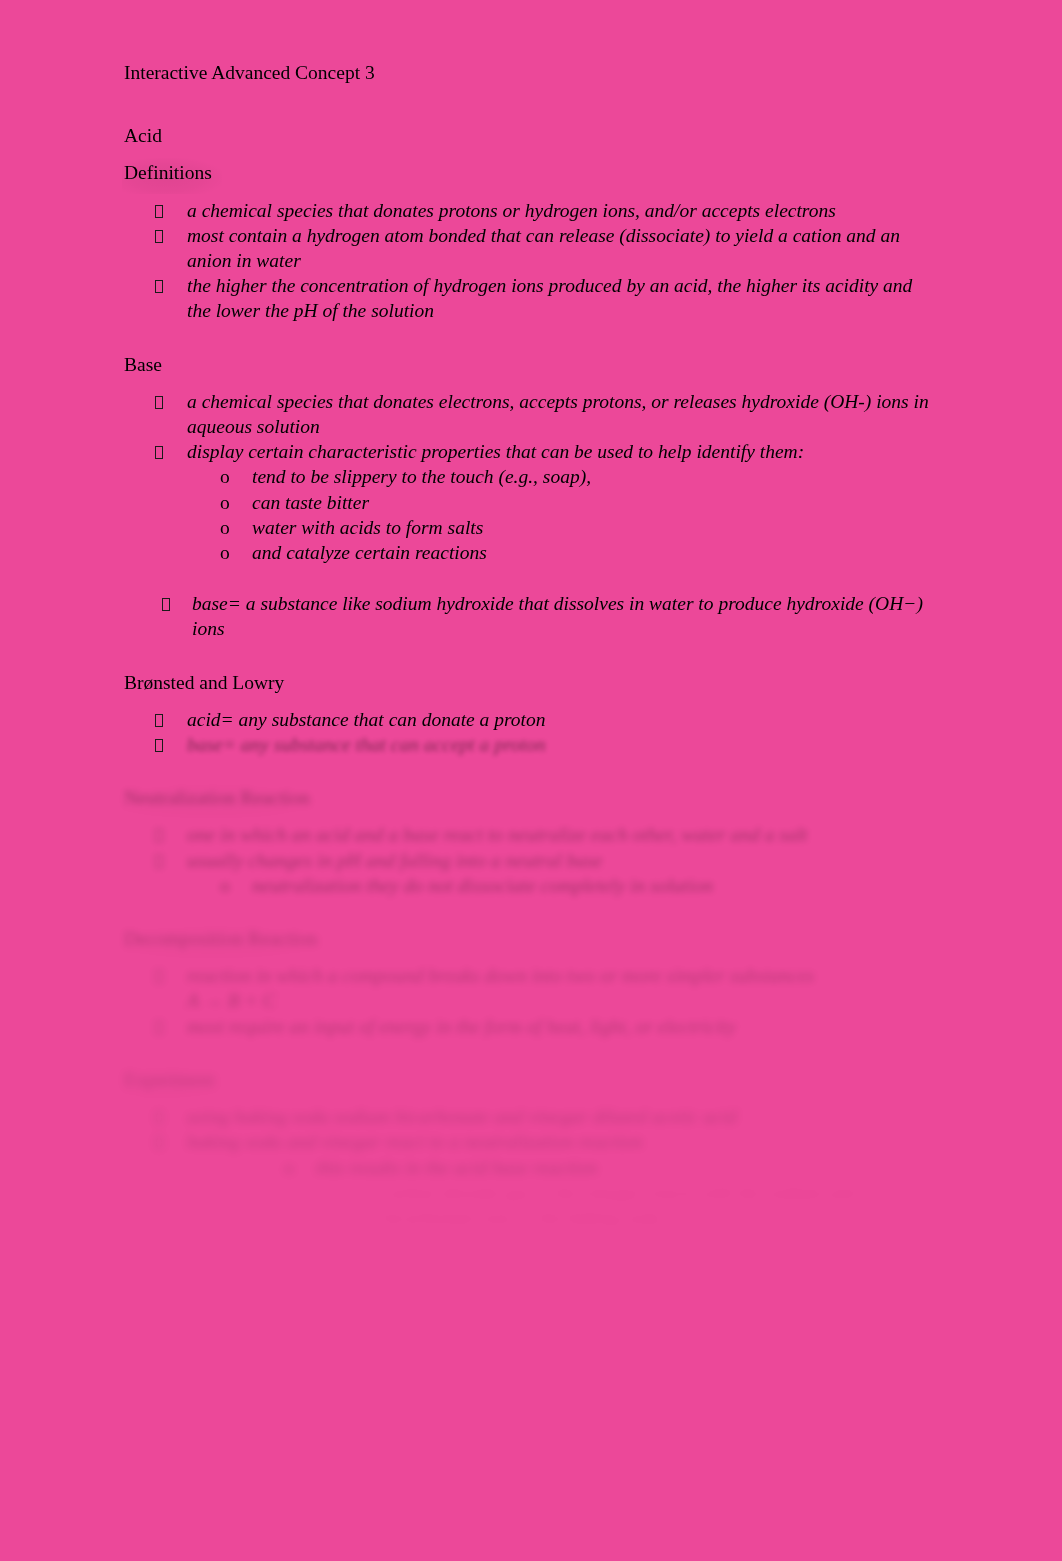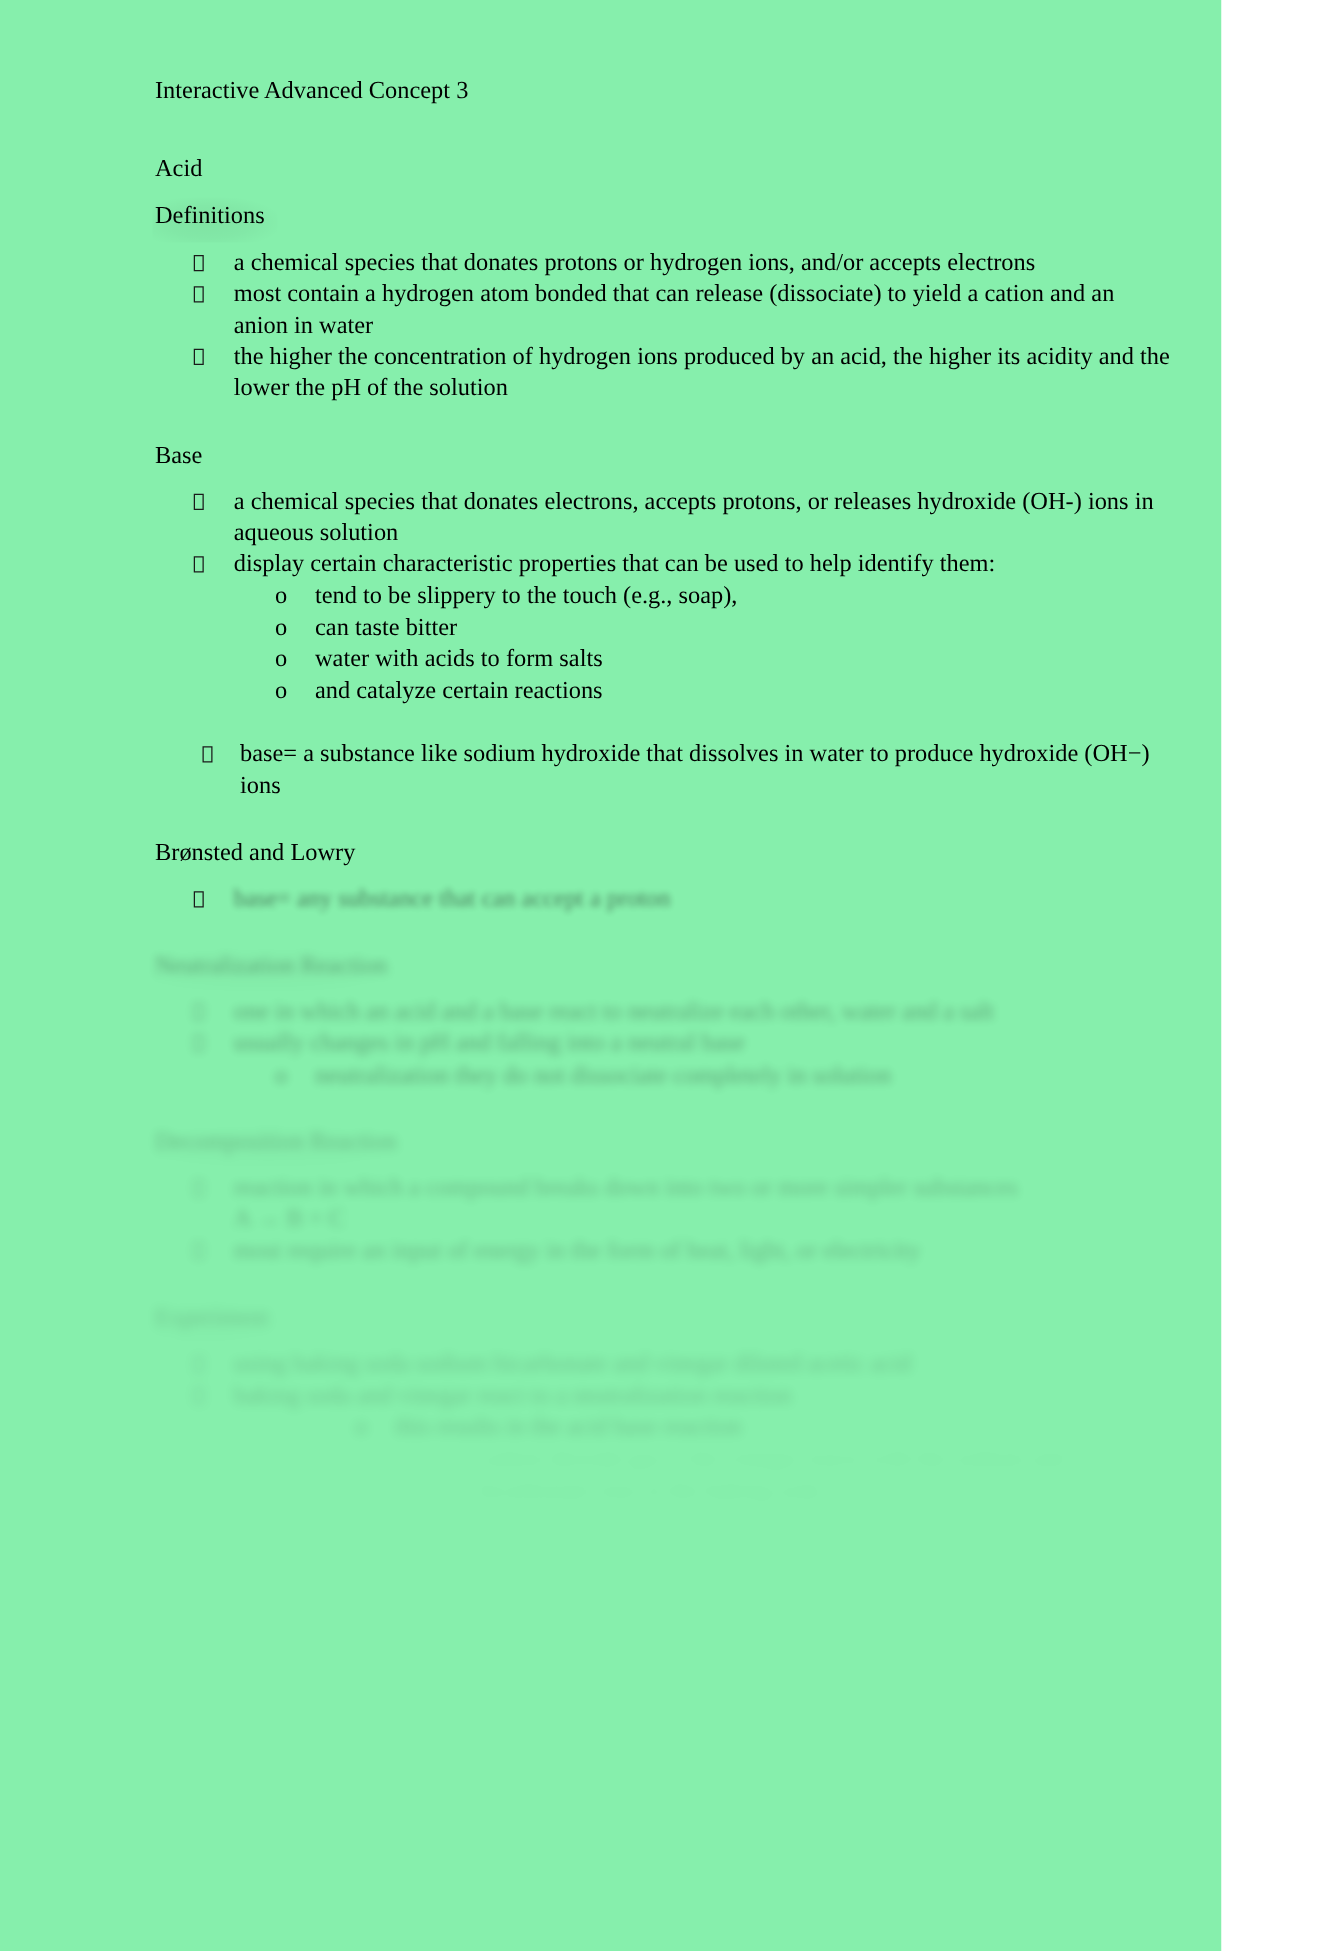--- a/index.html
+++ b/index.html
@@ -13,23 +13,23 @@
     height: 1561px;
     position: relative;
     font-family: "Liberation Serif", "DejaVu Serif", serif;
     color: #000000;
     overflow: hidden;
   }
 
   .page {
     position: absolute;
     left: 0; top: 0;
-    width: 977px;
+    width: 1062px;
     height: 1561px;
-    background: #86efac;
+    background: #ec4899;
   }
 
   
   .doc {
     position: absolute;
     left: 124px;
     top: 60px;
     width: 812px;
   }
 
@@ -63,20 +63,21 @@
     font-size: 19.5px;
     line-height: 25.2px;
   }
   .marker {
     flex: 0 0 auto;
     text-align: left;
     white-space: pre;
   }
   .rowtext {
     flex: 1 1 auto;
+    font-style: italic;
   }
 
   
   .lvl1 .marker { width: 32px; margin-left: 31px; }
   
   .lvl1b .marker { width: 30px; margin-left: 38px; }
   
   .lvl2 .marker { width: 32px; margin-left: 96px; }
   
   .lvl3 .marker { width: 32px; margin-left: 160px; }
@@ -159,20 +160,24 @@
     <div class="row lvl1b">
       <span class="marker"><span class="boxglyph"></span></span>
       <span class="rowtext">base= a substance like sodium hydroxide that dissolves in water to produce hydroxide (OH−) ions</span>
     </div>
   </div>
 
   <p class="para heading heading-gap">Brønsted and Lowry</p>
   <div class="list list-after">
     <div class="row lvl1">
       <span class="marker"><span class="boxglyph"></span></span>
+      <span class="rowtext">acid= any substance that can donate a proton</span>
+    </div>
+    <div class="row lvl1">
+      <span class="marker"><span class="boxglyph"></span></span>
       <span class="rowtext b1">base= any substance that can accept a proton</span>
     </div>
   </div>
 
   <p class="para heading heading-gap b2"><span class="shaded">Neutralization Reaction</span></p>
   <div class="list list-after b2">
     <div class="row lvl1">
       <span class="marker"><span class="boxglyph"></span></span>
       <span class="rowtext">one in which an acid and a base react to neutralize each other, water and a salt</span>
     </div>

